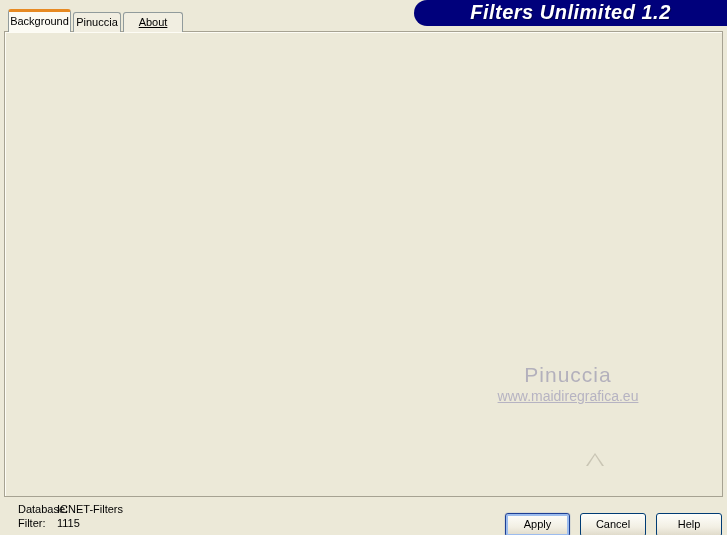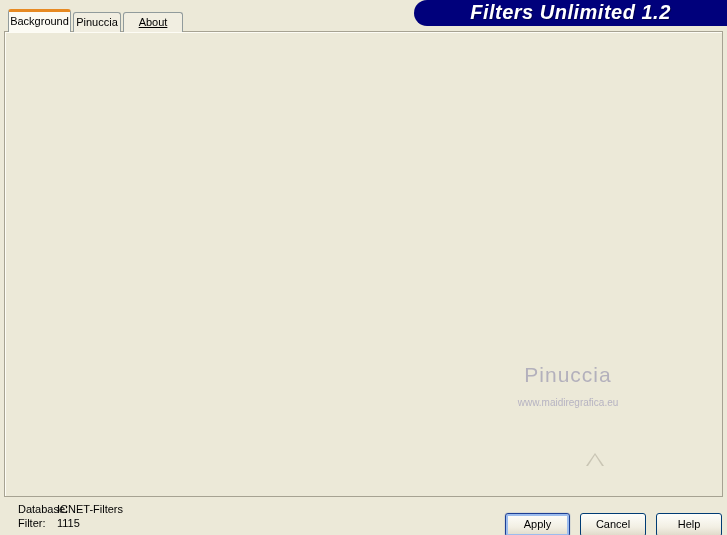--- a/index.html
+++ b/index.html
@@ -139,21 +139,21 @@
     position:absolute; left:588px; top:455px; width:0; height:0; z-index:5;
     border-left:7px solid transparent; border-right:7px solid transparent;
     border-bottom:11px solid #ece9d8;
   }
   
   .watermark {
     position:absolute; left:419px; top:363px; width:298px; text-align:center;
     z-index:6; pointer-events:none; color:#aaa7b8;
   }
   .watermark .w1 { font-size:21px; letter-spacing:1px; opacity:.85; }
-  .watermark .w2 { font-size:10px; color:#b6b3c2; margin-top:10px; }
+  .watermark .w2 { font-size:14px; color:#b6b3c2; margin-top:1px;text-decoration:underline; }
   
   .status { position:absolute; left:18px; top:502px; line-height:14px; }
   .status .slabel { display:inline-block; width:39px; }
   .xpbtn {
     position:absolute; top:513px; width:66px; height:24px;
     border:1px solid #003c74; border-radius:3px;
     background:linear-gradient(#fefefb,#f2efe3 60%,#ded9c8);
     font-family:"Liberation Sans", sans-serif;
     font-size:11px; text-align:center; line-height:20px; cursor:default;
   }

